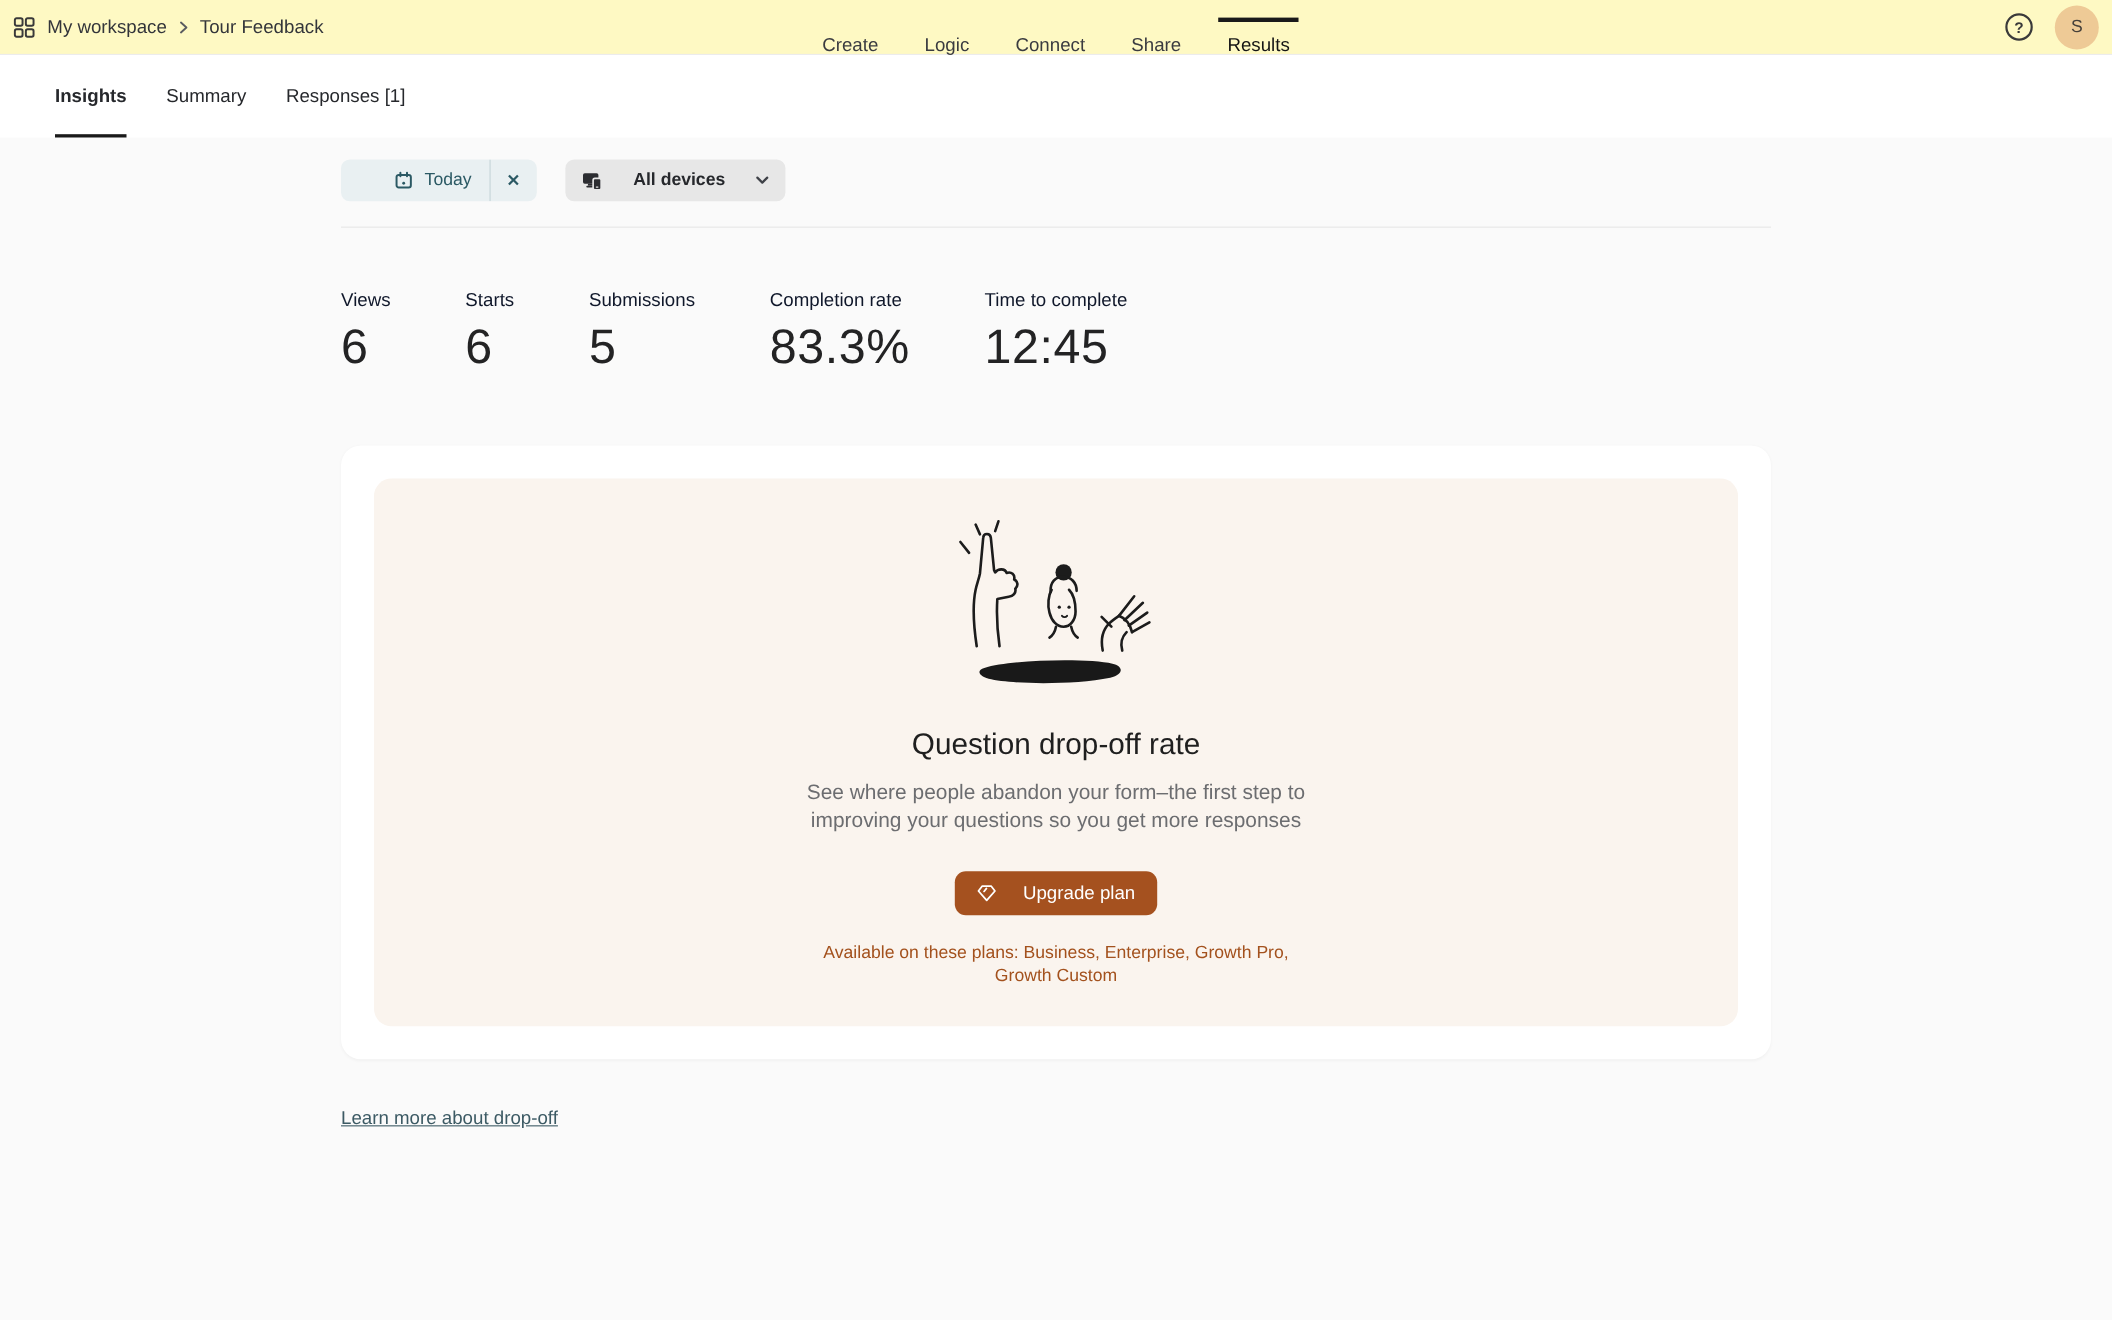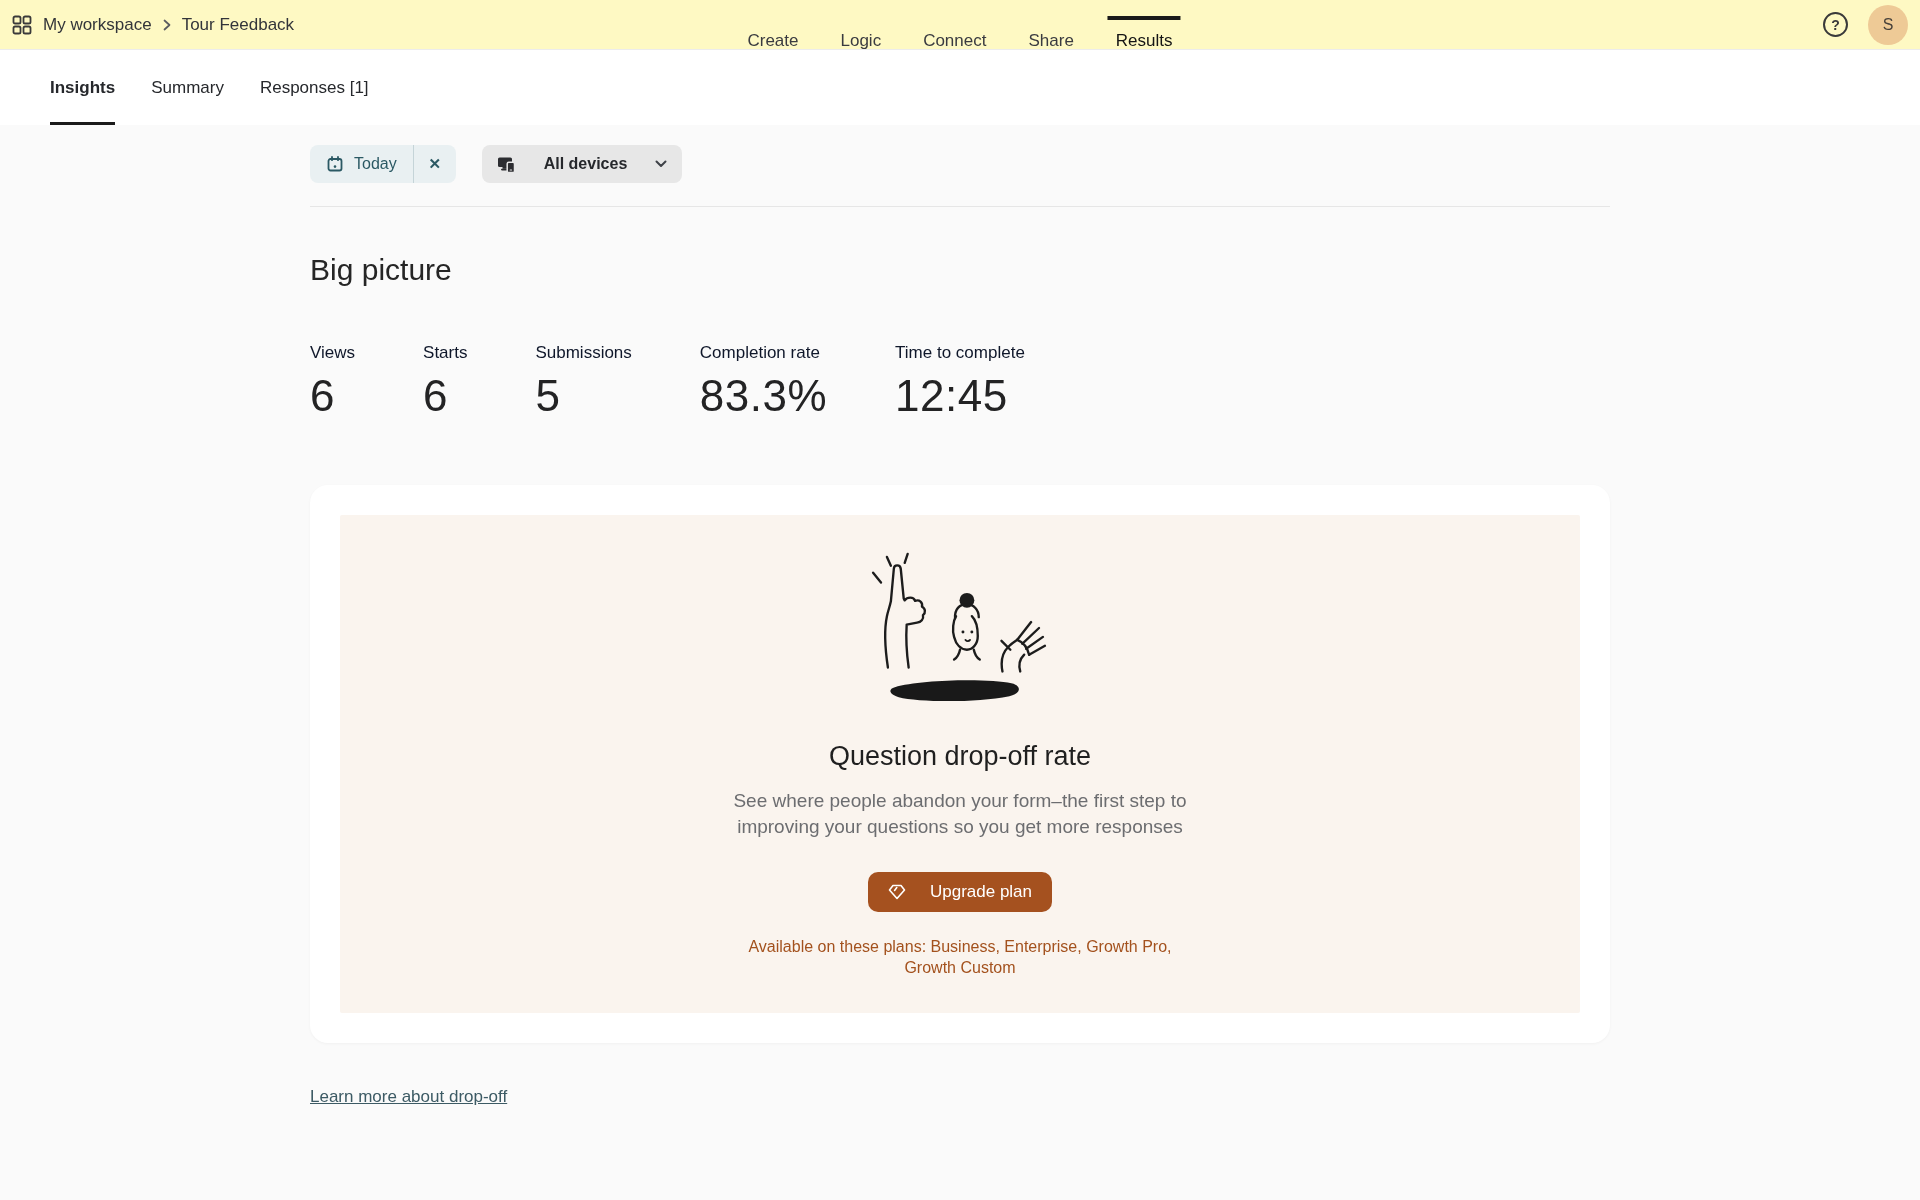--- a/index.html
+++ b/index.html
@@ -60,21 +60,21 @@
     background:#fdf9f1; border:1px solid #e8d5b0;
     display:flex; align-items:center; justify-content:center;
   }
   
   .main { width:1300px; margin:0 auto; padding-top:20px; }
   .filter-row { display:flex; align-items:center; gap:26px; }
   .chip-date {
     display:flex; align-items:stretch; height:38px;
     background:#e9f0f2; border-radius:8px; color:#2b5964; font-size:16px; overflow:hidden;
   }
-  .chip-date-main { display:flex; align-items:center; gap:10px; padding:0 16px; cursor:pointer; }
+  .chip-date-main { display:flex; align-items:center; gap:10px; padding:0 16px; cursor:pointer;margin-left:32px; }
   .chip-divider { width:1px; background:#c5d4d8; }
   .chip-close {
     width:42px; display:flex; align-items:center; justify-content:center;
     cursor:pointer; font-size:15px; font-weight:bold; color:#2b5964;
   }
   .chip-devices {
     display:flex; align-items:center; gap:28px; height:38px;
     background:#e7e7e7; border-radius:8px; padding:0 15px;
     font-size:16px; font-weight:bold; color:#26282c; cursor:pointer;
   }
@@ -82,21 +82,21 @@
   .big-title { margin-top:46px; font-size:30px; color:#252525; }
   .stats { display:flex; gap:68px; margin-top:56px; }
   .stat-label { font-size:17px; color:#0f172a; }
   .stat-value { margin-top:8px; font-size:44px; font-weight:300; color:#232324; letter-spacing:0.5px; }
   
   .card {
     margin-top:64px; background:#ffffff; border-radius:18px; padding:30px;
     box-shadow:0 1px 3px rgba(0,0,0,0.04);
   }
   .cream {
-    background:#faf4ee; border-radius:2px; height:498px;
+    background:#faf4ee; border-radius:16px; height:498px;
     display:flex; flex-direction:column; align-items:center; padding-top:34px;
   }
   .illus { width:200px; height:158px; }
   .card-title { margin-top:34px; font-size:27px; color:#1f1f1f; }
   .card-desc {
     margin-top:16px; font-size:19px; line-height:26px; color:#6c6d70;
     text-align:center; max-width:540px;
   }
   .upgrade-btn {
     margin-top:32px; display:flex; align-items:center; gap:24px;
@@ -192,21 +192,20 @@
         <svg width="12" height="8" viewBox="0 0 12 8" fill="none" stroke="#3f4248" stroke-width="2" stroke-linecap="round" stroke-linejoin="round">
           <polyline points="1.5,1.5 6,6 10.5,1.5"></polyline>
         </svg>
       </span>
     </div>
   </div>
 
   <div class="section-divider"></div>
 
   
-  <div class="big-title">Big picture</div>
 
   <div class="stats">
     <div class="stat">
       <div class="stat-label">Views</div>
       <div class="stat-value">6</div>
     </div>
     <div class="stat">
       <div class="stat-label">Starts</div>
       <div class="stat-value">6</div>
     </div>

